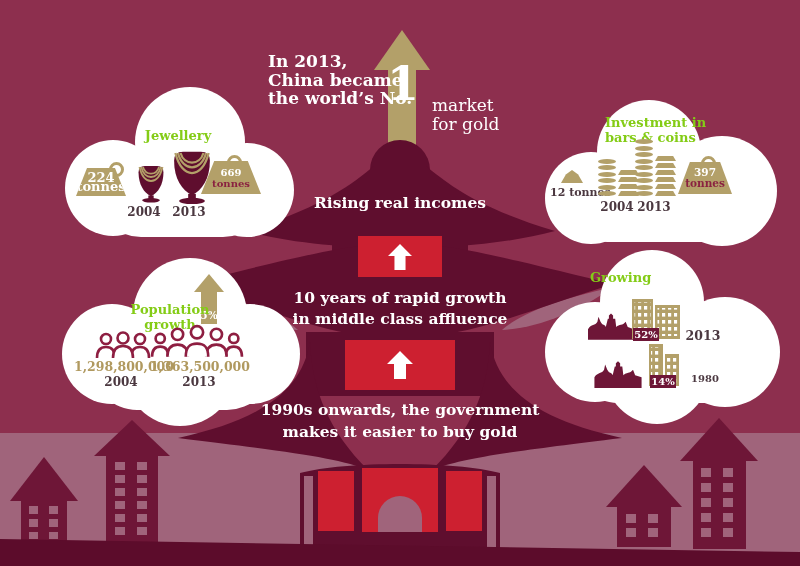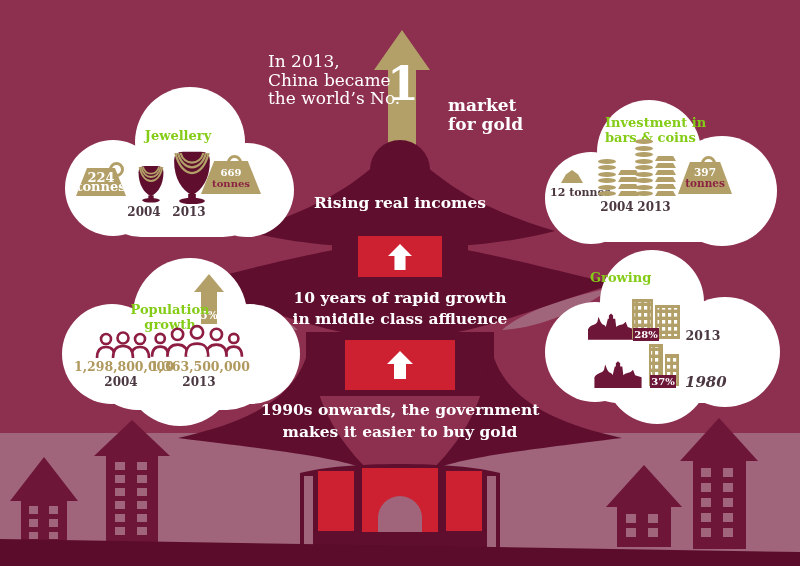--- a/index.html
+++ b/index.html
@@ -2,23 +2,23 @@
 <html><head>
 <meta charset="utf-8">
 <style>
   html,body{margin:0;padding:0;background:#222;}
   .canvas{position:relative;width:800px;height:566px;overflow:hidden;
           background:#8d2f4e;font-family:"DejaVu Serif",serif;}
   .abs{position:absolute;}
   svg{display:block;}
 
   
-  .headline{left:268px;top:52px;color:#fff;font-weight:normal;font-size:17px;line-height:18.5px;white-space:nowrap;}
+  .headline{left:268px;top:52px;color:#fff;font-weight:bold;font-size:17px;line-height:18.5px;white-space:nowrap;}
   .rank{left:382px;top:58px;width:42px;text-align:center;color:#fff;font-weight:bold;font-size:46px;line-height:52px;}
-  .suffix{left:448px;top:96px;color:#fff;font-weight:bold;font-size:17px;line-height:19px;white-space:nowrap;}
+  .suffix{left:432px;top:96px;color:#fff;font-weight:normal;font-size:17px;line-height:19px;white-space:nowrap;}
 
   
   .logo{left:664px;top:16px;display:flex;align-items:center;gap:10px;}
   .logo-text{font-family:"Liberation Sans",sans-serif;color:#b3a069;font-weight:bold;
              font-size:13.5px;line-height:15px;letter-spacing:1.5px;}
 
   
   .lvl{left:0;width:800px;text-align:center;color:#fff;font-weight:bold;font-size:15.5px;line-height:21px;}
   .lvl1{top:192px;} .lvl2{top:287px;} .lvl3{top:399px;line-height:22px;}
 
@@ -342,35 +342,35 @@
         <defs>
             <pattern id="win1" width="6" height="7" patternUnits="userSpaceOnUse">
               <rect width="3.2" height="3.6" fill="#fff"></rect>
             </pattern>
           </defs>
         <rect x="0" y="0" width="21" height="40" fill="#b3a069"></rect>
         <rect x="23" y="6" width="25" height="34" fill="#b3a069"></rect>
         <rect x="2.5" y="3" width="16" height="34" fill="url(#win1)"></rect>
         <rect x="25.5" y="9" width="20" height="28" fill="url(#win1)"></rect>
       </svg>
-      <div class="pct-badge" style="left:88px;top:78px;width:26px;height:13px;">28%</div>
+      <div class="pct-badge" style="left:88px;top:78px;width:26px;height:13px;">52%</div>
       <div class="year" style="left:138px;top:78px;width:40px;font-size:12.5px;">2013</div>
 
       <svg class="abs" style="left:43px;top:108px;" width="60" height="30" viewBox="0 0 44 28">
         <path d="M0,28 L0,18 C3,13 7,15 9,11 L10,6 L12,11 C14,15 16,13 17,16 L19,8 L20,8 L20,5 L22,3 L24,5 L24,8 L26,8 L27,16 C30,13 33,15 36,11 L38,16 L44,18 L44,28 Z" fill="#6e1637"></path>
       </svg>
       <svg class="abs" style="left:104px;top:93px;" width="30" height="44" viewBox="0 0 30 42">
         <defs>
             <pattern id="win2" width="6" height="7" patternUnits="userSpaceOnUse">
               <rect width="3.2" height="3.6" fill="#fff"></rect>
             </pattern>
           </defs>
         <rect x="0" y="0" width="14" height="42" fill="#b3a069"></rect>
         <rect x="16" y="10" width="14" height="32" fill="#b3a069"></rect>
         <rect x="2" y="3" width="10" height="36" fill="url(#win2)"></rect>
         <rect x="18" y="13" width="10" height="26" fill="url(#win2)"></rect>
       </svg>
-      <div class="pct-badge" style="left:105px;top:125px;width:26px;height:13px;">37%</div>
-      <div class="year" style="left:140px;top:123px;width:40px;font-size:15px;font-style:italic;">1980</div>
+      <div class="pct-badge" style="left:105px;top:125px;width:26px;height:13px;">14%</div>
+      <div class="year" style="left:140px;top:123px;width:40px;font-size:10px;">1980</div>
     </div>
   </div>
 
 </div>
 
 </body></html>

